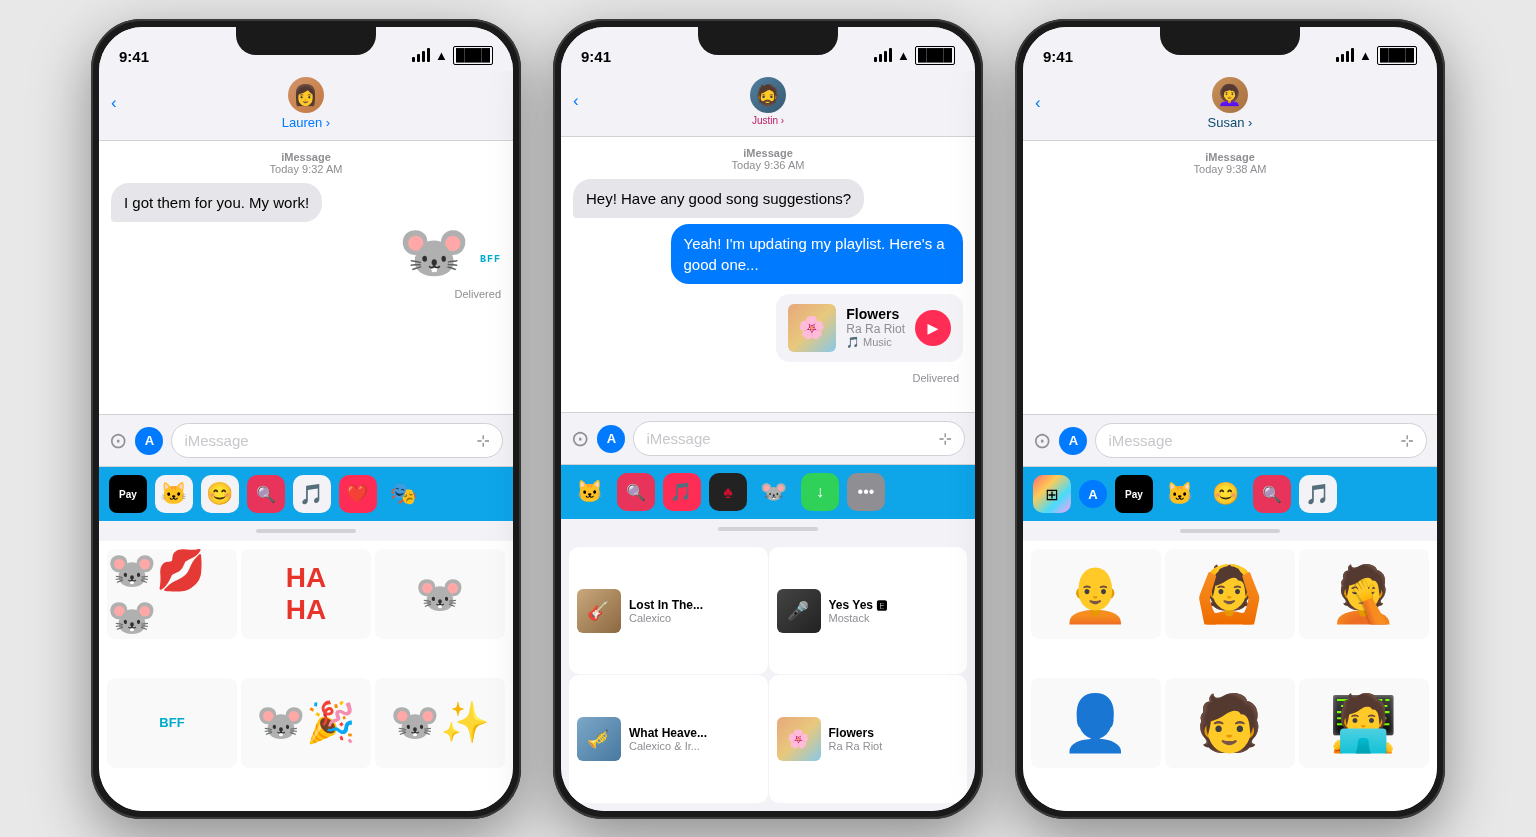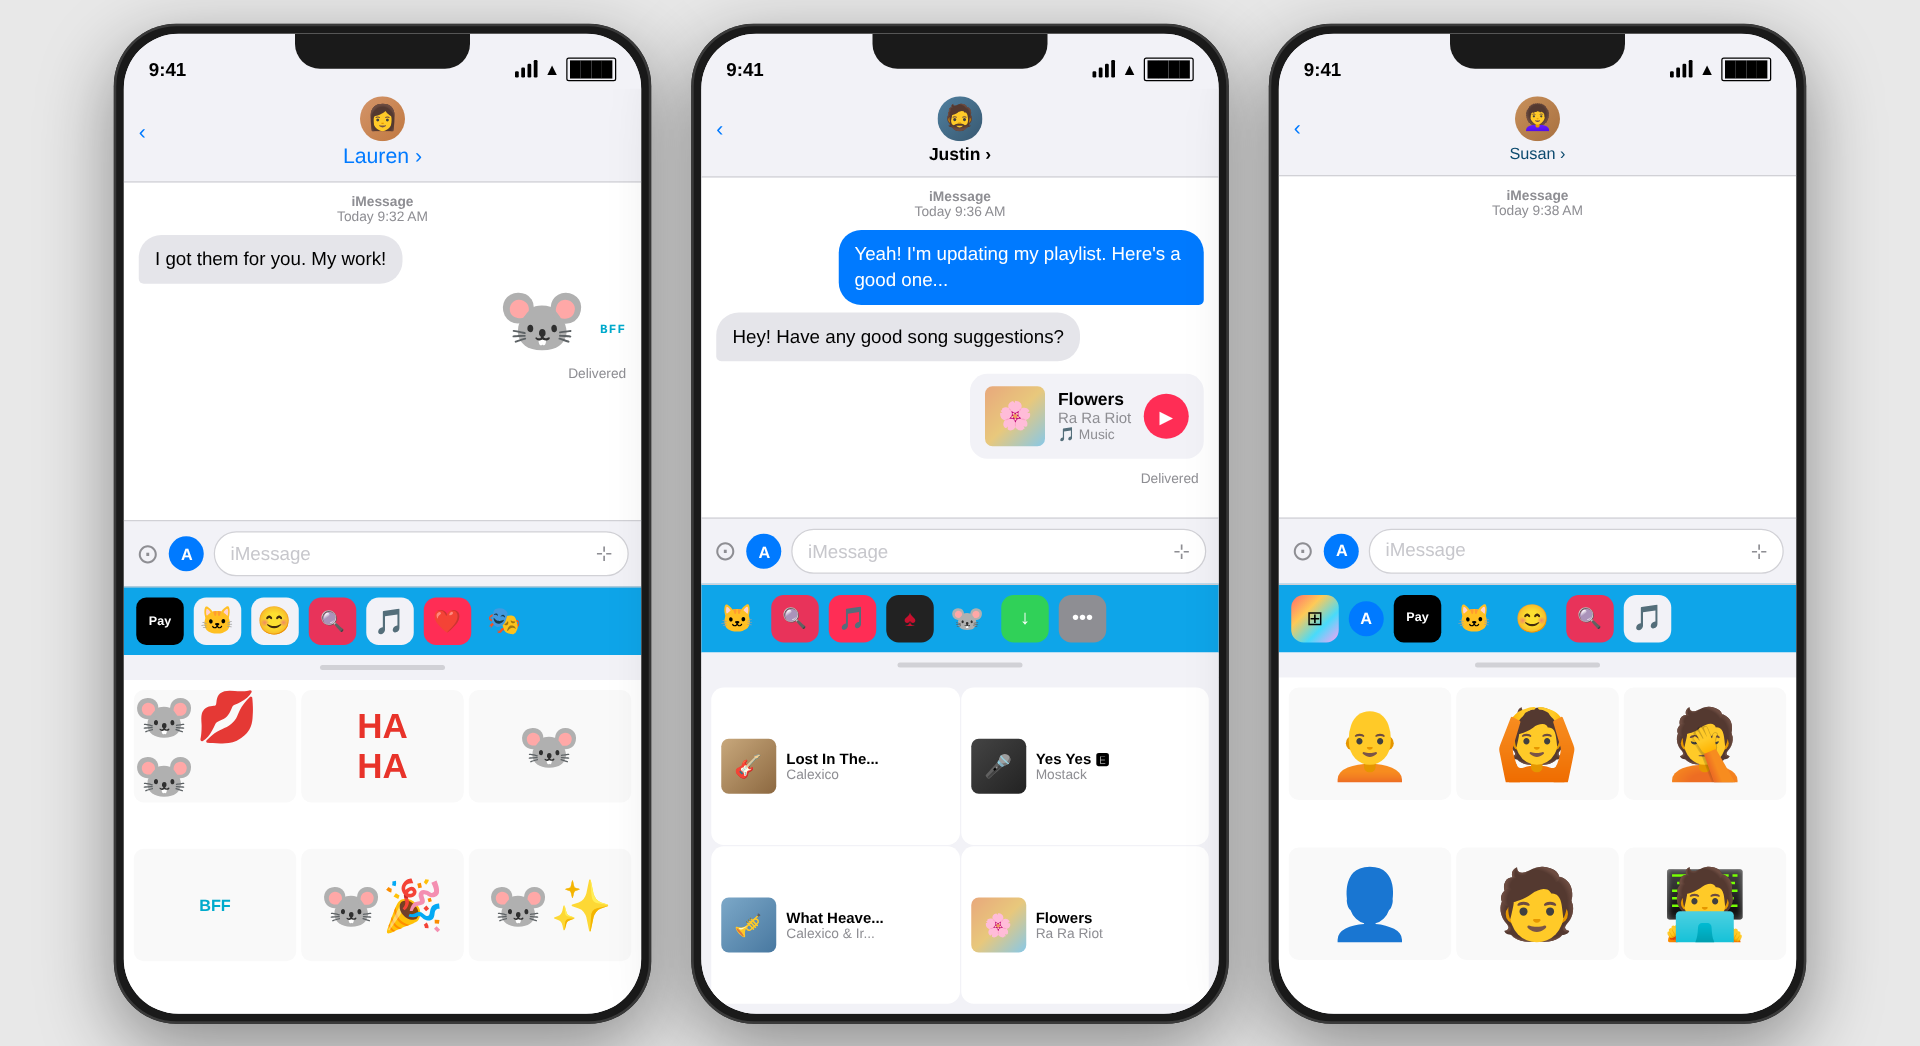--- a/index.html
+++ b/index.html
@@ -371,21 +371,21 @@
       </div>
 
       <div class="nav-bar">
         <div class="nav-back">
           <span>‹</span>
         </div>
         <div class="nav-contact">
           <div class="avatar">
             <div class="avatar-img" style="background:linear-gradient(135deg,#d4956a,#c07840); font-size:20px">👩</div>
           </div>
-          <span style="font-size:17px;font-weight:500;color:#007aff">Lauren ›</span>
+          <span style="font-size:13px;font-weight:500;color:#007aff">Lauren ›</span>
         </div>
       </div>
 
       <div class="messages-scroll">
         <div class="message-meta">
           <div style="font-weight:600">iMessage</div>
           <div>Today 9:32 AM</div>
         </div>
 
         <div class="bubble-row received">
@@ -468,35 +468,35 @@
       </div>
 
       <div class="nav-bar">
         <div class="nav-back">
           <span>‹</span>
         </div>
         <div class="nav-contact">
           <div class="avatar">
             <div class="avatar-img" style="background:linear-gradient(135deg,#5080a0,#385870); font-size:20px">🧔</div>
           </div>
-          <span style="font-size:14px;font-weight:700;color:#000000">Justin ›</span>
+          <span style="font-size:10px;font-weight:400;color:#be185d">Justin ›</span>
         </div>
       </div>
 
       <div class="messages-scroll">
         <div class="message-meta">
           <div style="font-weight:600">iMessage</div>
           <div>Today 9:36 AM</div>
         </div>
 
+        <div class="bubble-row received">
+          <div class="bubble received">Hey! Have any good song suggestions?</div>
+        </div>
         <div class="bubble-row sent">
           <div class="bubble sent">Yeah! I'm updating my playlist. Here's a good one...</div>
-        </div>
-        <div class="bubble-row received">
-          <div class="bubble received">Hey! Have any good song suggestions?</div>
         </div>
 
         <div class="bubble-row sent">
           <div class="music-card">
             <div class="music-art art-flowers" style="display:flex;align-items:center;justify-content:center;font-size:22px">🌸</div>
             <div class="music-info">
               <div class="music-title">Flowers</div>
               <div class="music-artist">Ra Ra Riot</div>
               <div class="music-source">🎵 Music</div>
             </div>

